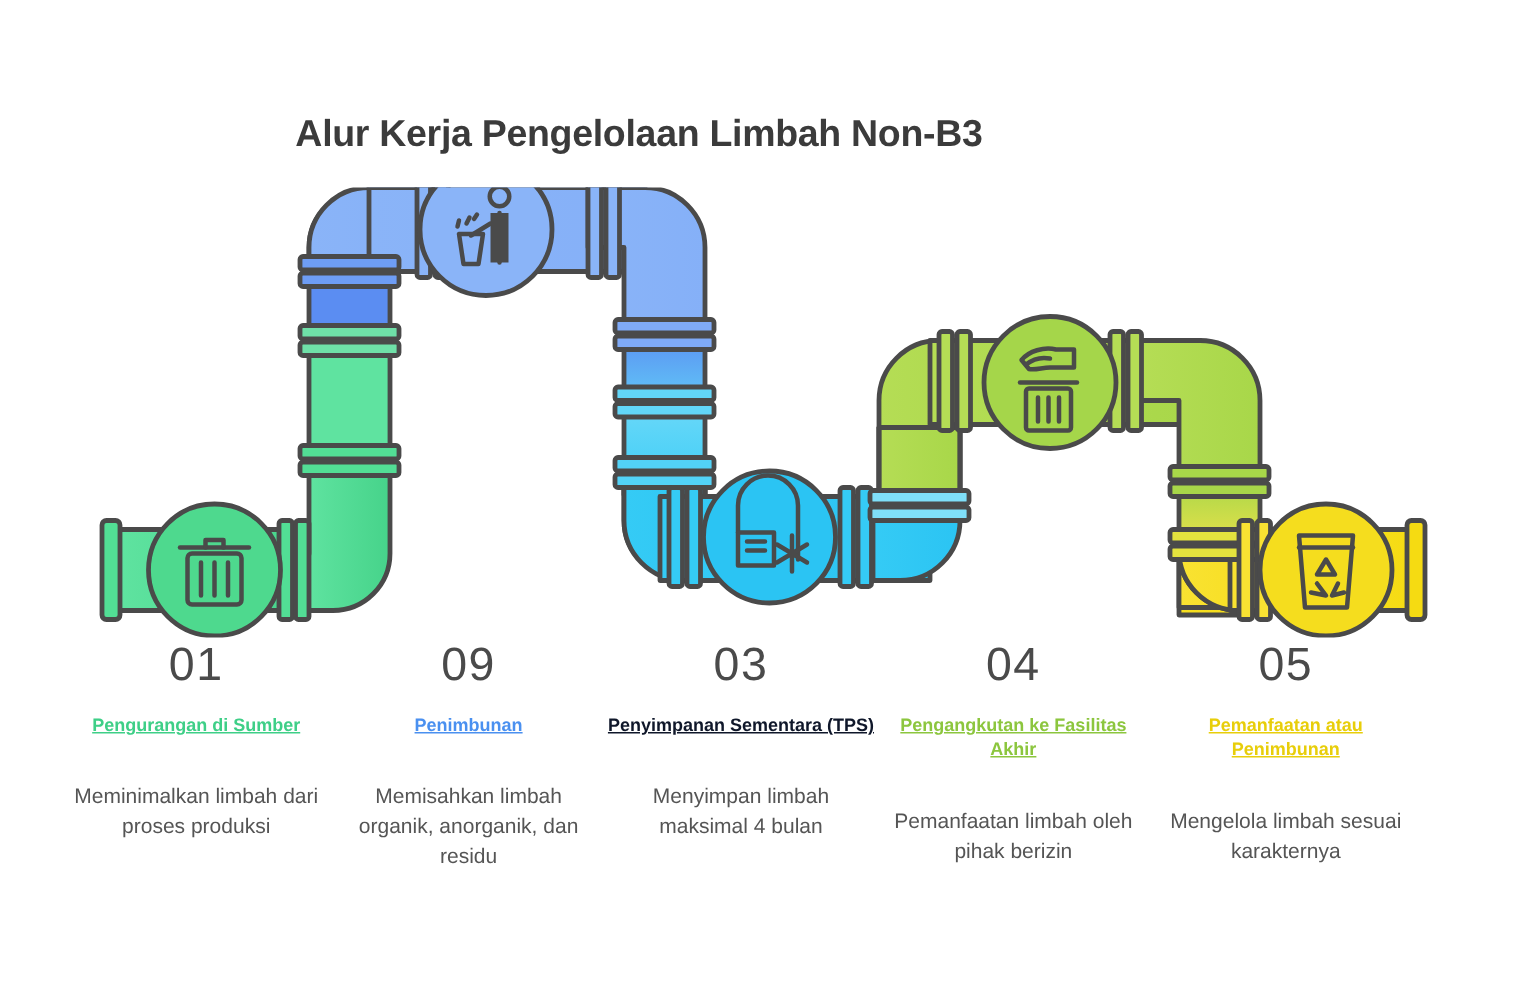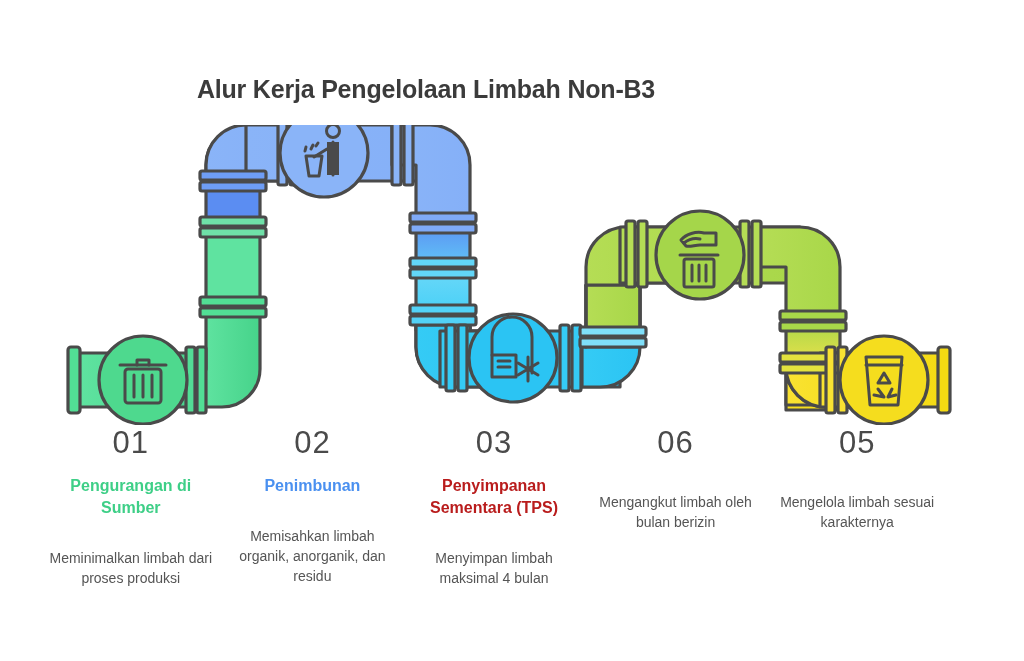--- a/index.html
+++ b/index.html
@@ -54,23 +54,24 @@
   .step-col.s1 { margin-left: 40px; }
   .step-number {
     font-size: 31px;
     font-weight: 400;
     color: #4a4a4a;
     line-height: 1.25;
     letter-spacing: 1px;
   }
   .step-title {
     margin-top: 12px;
-    font-size: 16px;
+    font-size: 12px;
     font-weight: bold;
     line-height: 1.38;
+    text-decoration: underline;
   }
   .step-desc {
     margin-top: 29px;
     font-size: 14px;
     color: #555555;
     line-height: 1.43;
   }
 </style>
 </head>
 <body>
@@ -350,30 +351,32 @@
   </g>
 </svg>
 
 <div id="steps-row">
   <div class="step-col s1">
     <div class="step-number">01</div>
     <div class="step-title" style="color:#3ECF87">Pengurangan di Sumber</div>
     <div class="step-desc">Meminimalkan limbah dari proses produksi</div>
   </div>
   <div class="step-col">
-    <div class="step-number">02</div>
+    <div class="step-number">09</div>
     <div class="step-title" style="color:#4A90F0">Penimbunan</div>
     <div class="step-desc">Memisahkan limbah organik, anorganik, dan residu</div>
   </div>
   <div class="step-col">
     <div class="step-number">03</div>
-    <div class="step-title" style="color:#b91c1c">Penyimpanan Sementara (TPS)</div>
+    <div class="step-title" style="color:#0f172a">Penyimpanan Sementara (TPS)</div>
     <div class="step-desc">Menyimpan limbah maksimal 4 bulan</div>
   </div>
   <div class="step-col">
-    <div class="step-number">06</div>
-    <div class="step-desc">Mengangkut limbah oleh bulan berizin</div>
+    <div class="step-number">04</div>
+    <div class="step-title" style="color:#8CC63E">Pengangkutan ke Fasilitas Akhir</div>
+    <div class="step-desc">Pemanfaatan limbah oleh pihak berizin</div>
   </div>
   <div class="step-col">
     <div class="step-number">05</div>
+    <div class="step-title" style="color:#E8CE0A">Pemanfaatan atau Penimbunan</div>
     <div class="step-desc">Mengelola limbah sesuai karakternya</div>
   </div>
 </div>
 
 </body></html>

